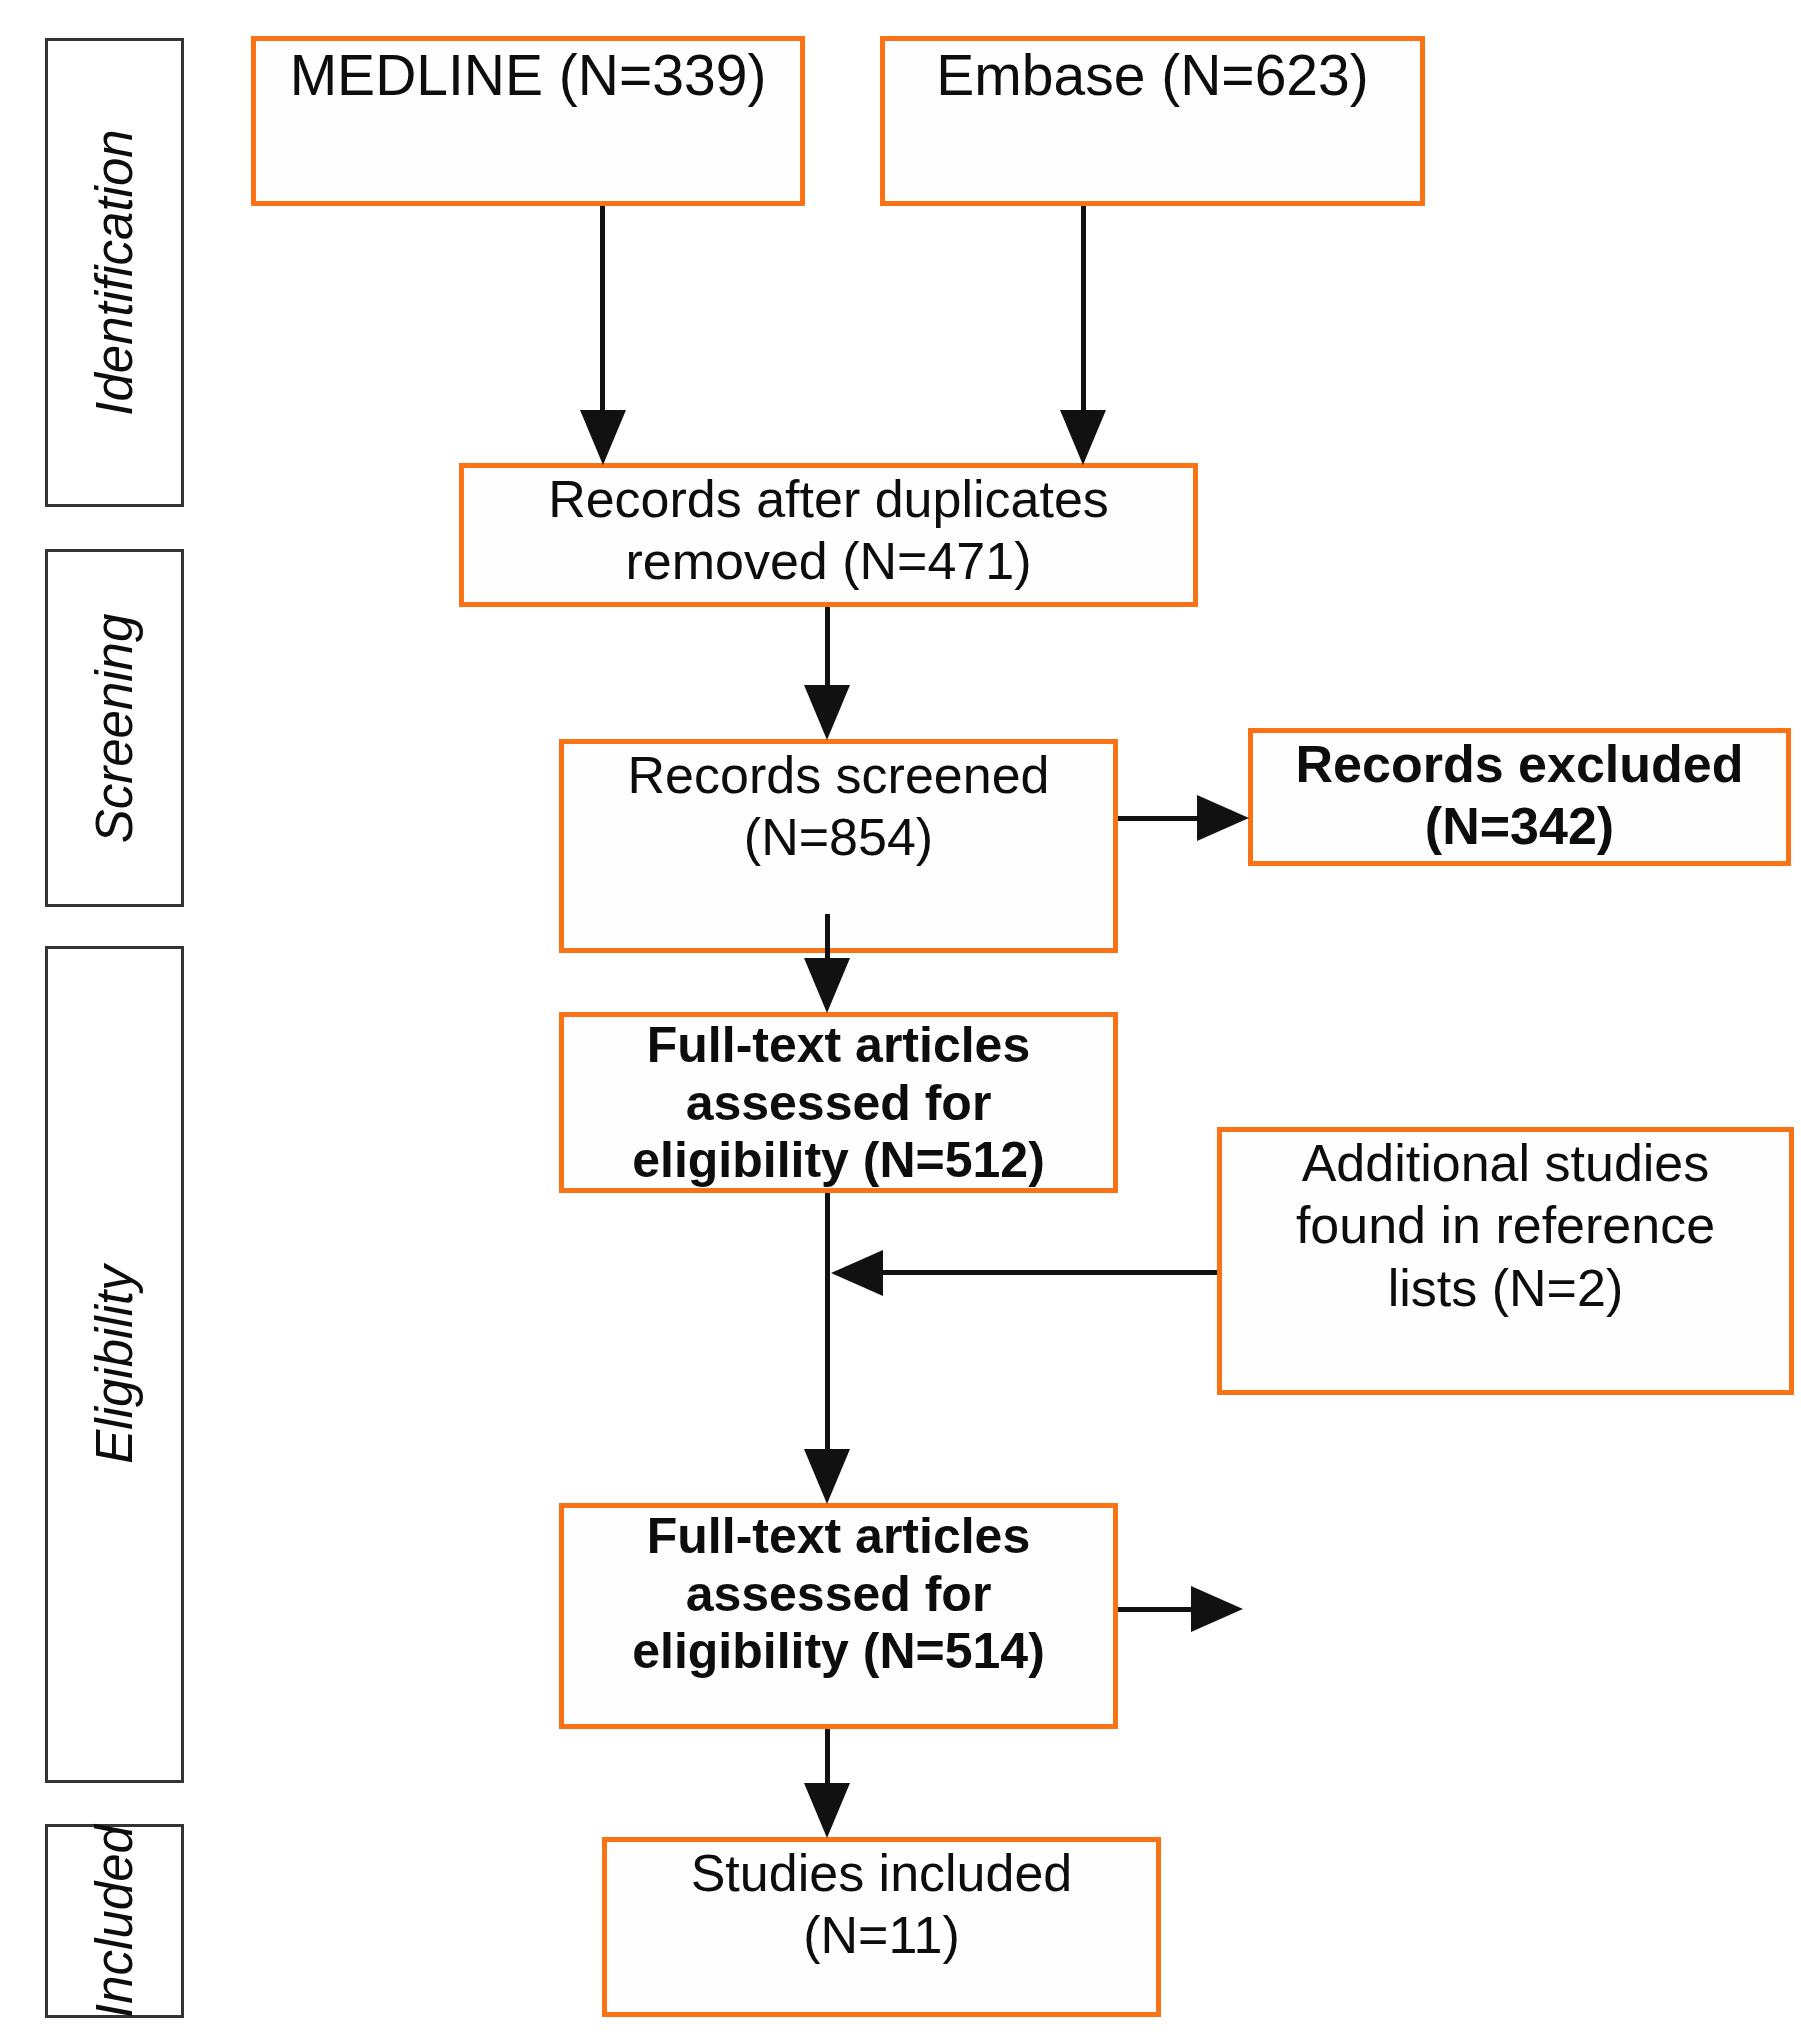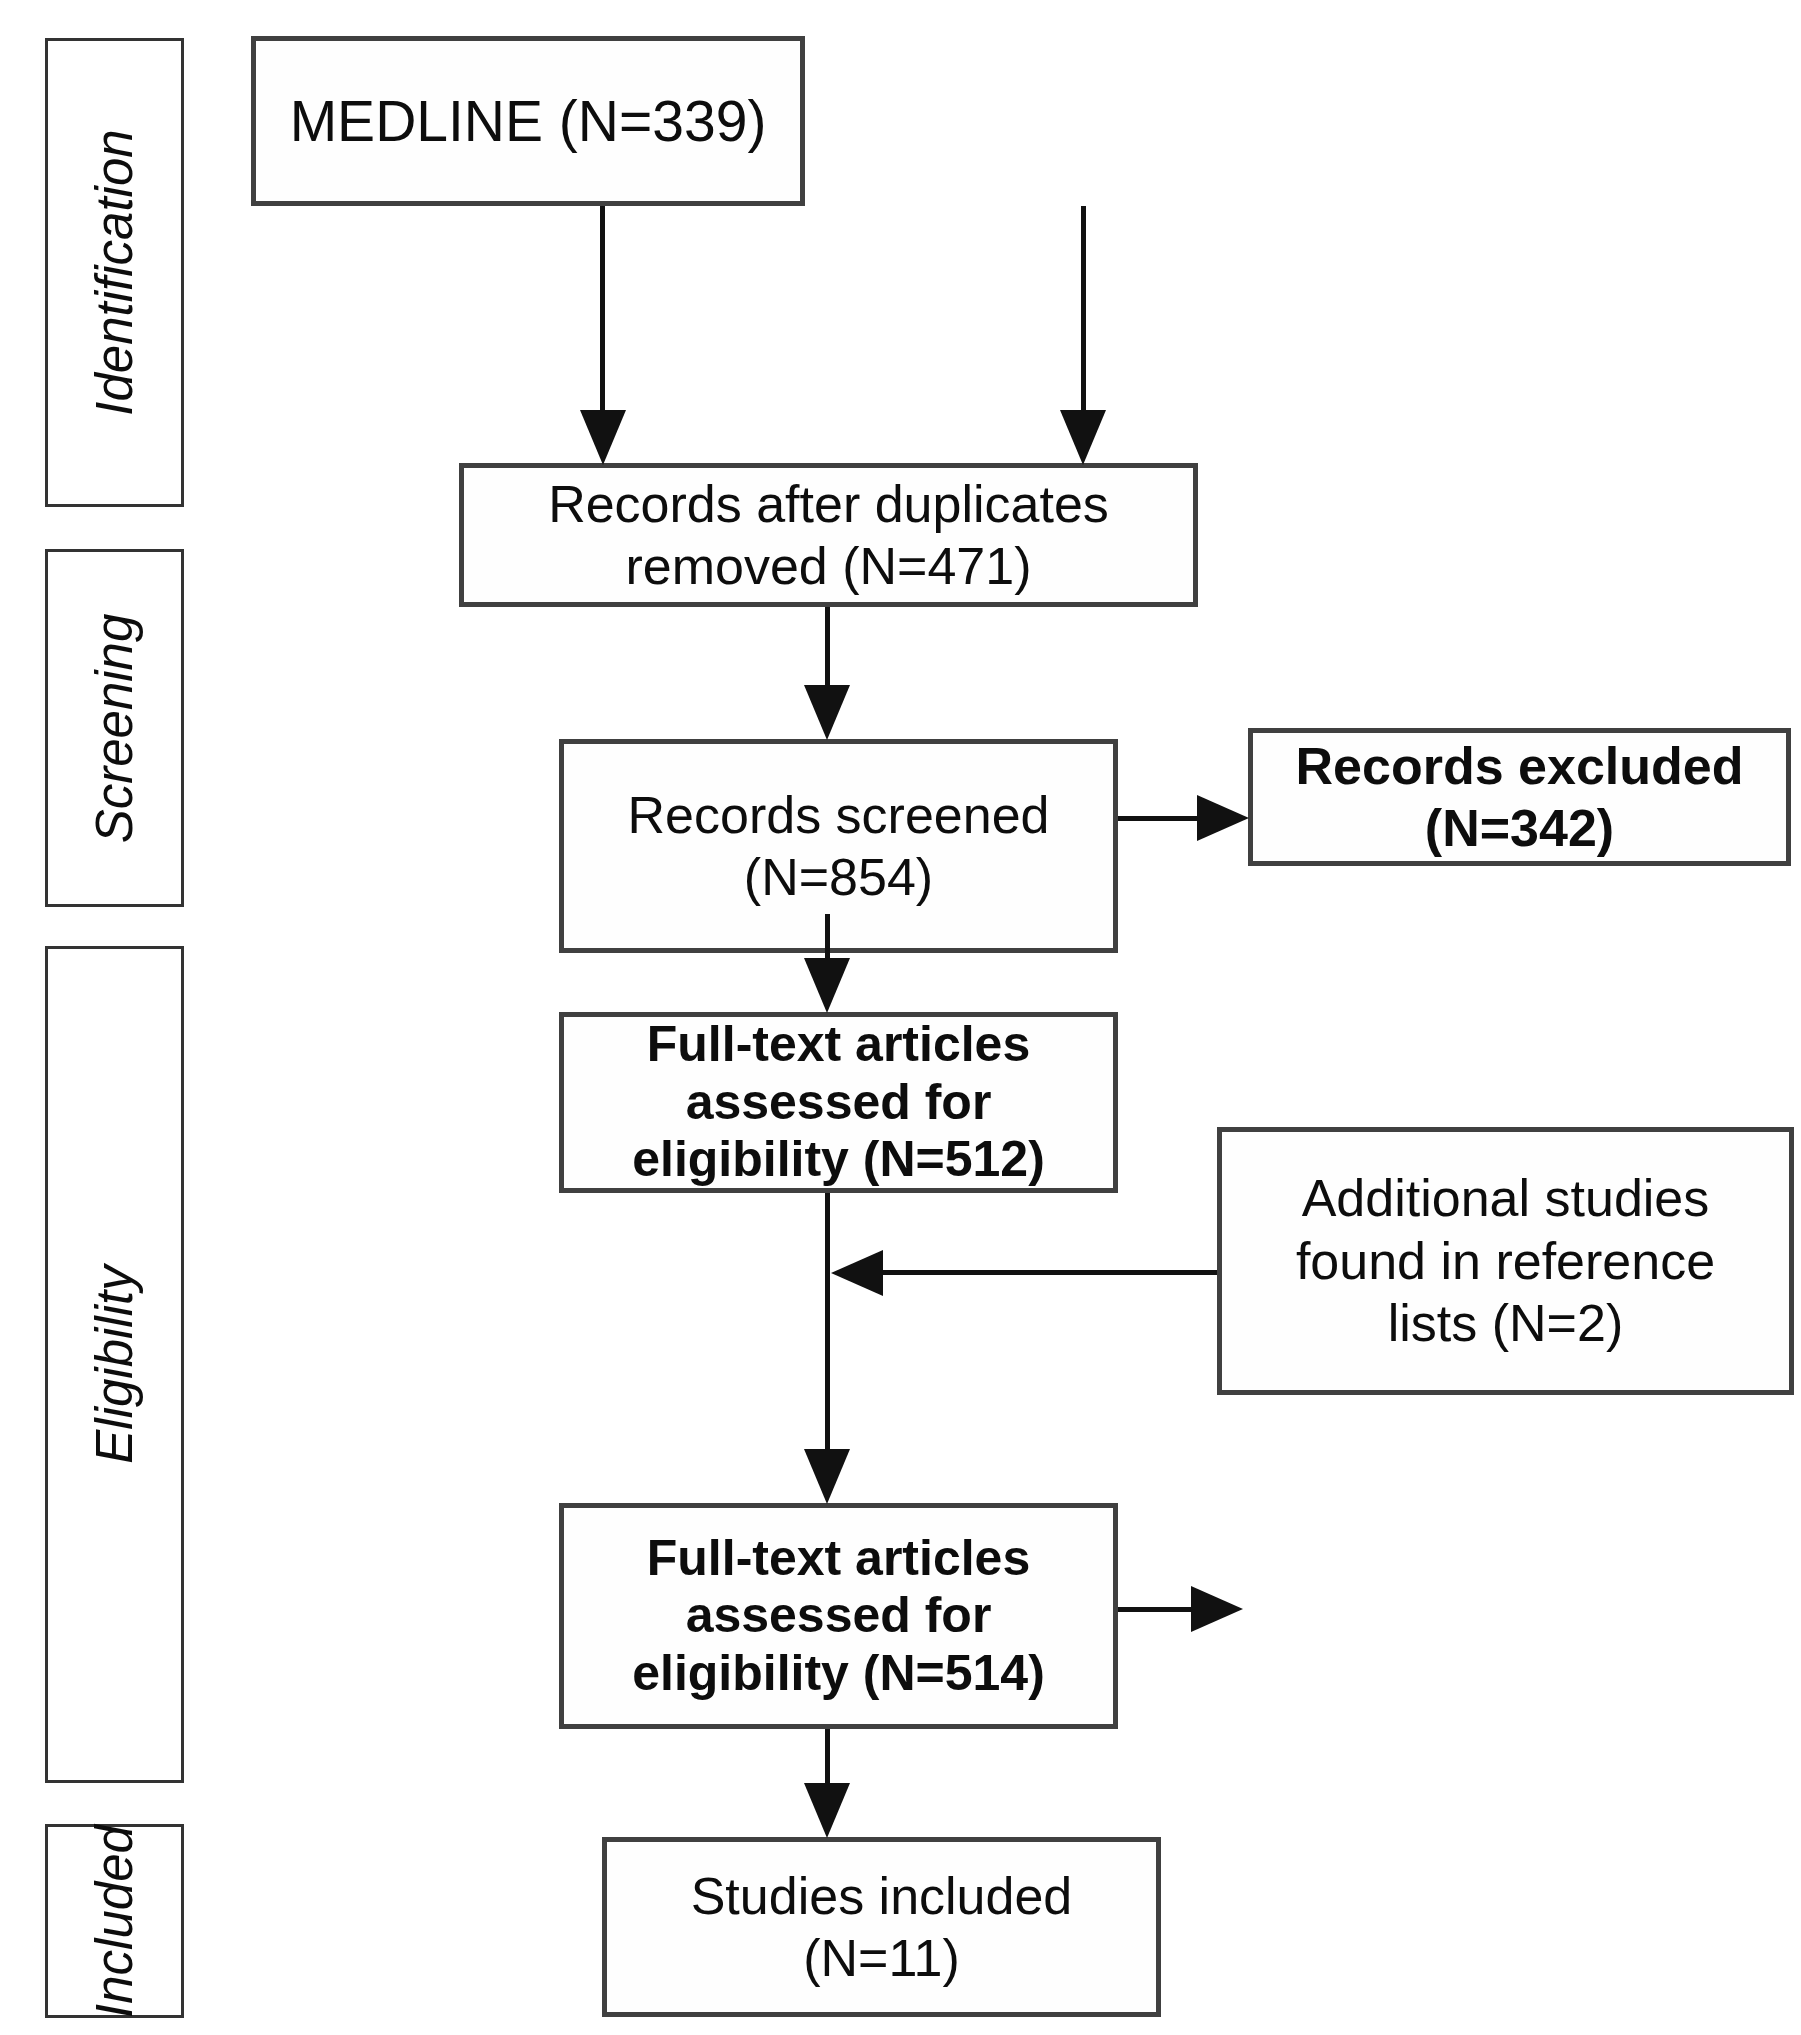--- a/index.html
+++ b/index.html
@@ -12,24 +12,23 @@
     width: 1802px;
     height: 2035px;
     background: #ffffff;
     font-family: "Liberation Sans", "DejaVu Sans", sans-serif;
     color: #0d0d0d;
     overflow: hidden;
   }
   .node {
     position: absolute;
     box-sizing: border-box;
-    border: 5px solid #404040;
+    border: 5px solid #f97316;
     background: #fefefe;
     display: flex;
-    align-items: center;
     justify-content: center;
     text-align: center;
   }
   .node .label {
     white-space: pre-line;
     font-size: 52px;
     line-height: 1.2;
     color: #0d0d0d;
   }
   .node.top .label {
@@ -102,20 +101,23 @@
   <div class="stage" style="left:45px; top:946px; width:139px; height:837px;">
     <span class="label">Eligibility</span>
   </div>
   <div class="stage" style="left:45px; top:1824px; width:139px; height:194px;">
     <span class="label">Included</span>
   </div>
 
   <div class="node top" style="left:251px; top:36px; width:554px; height:170px;">
     <span class="label">MEDLINE (N=339)</span>
   </div>
+  <div class="node top" style="left:880px; top:36px; width:545px; height:170px;">
+    <span class="label">Embase (N=623)</span>
+  </div>
 
   <div class="node" style="left:459px; top:463px; width:739px; height:144px;">
     <span class="label">Records after duplicates
 removed (N=471)</span>
   </div>
 
   <div class="node" style="left:559px; top:739px; width:559px; height:214px;">
     <span class="label">Records screened
 (N=854)</span>
   </div>

